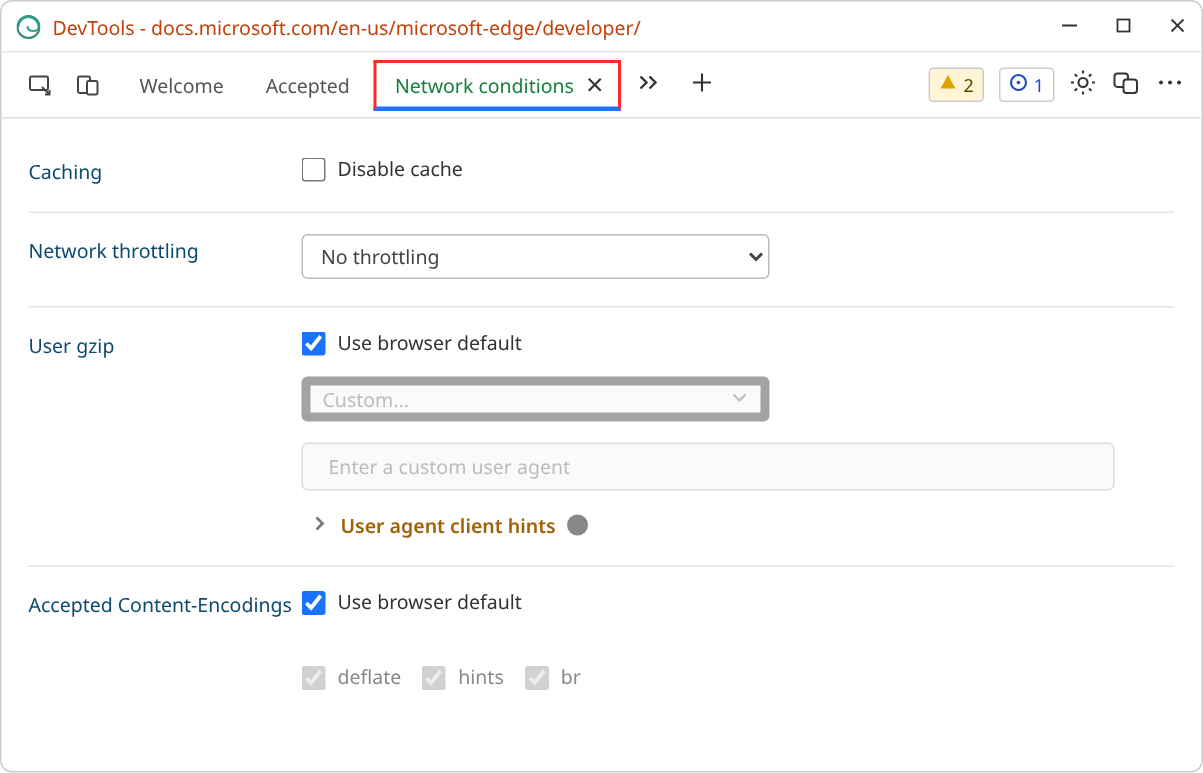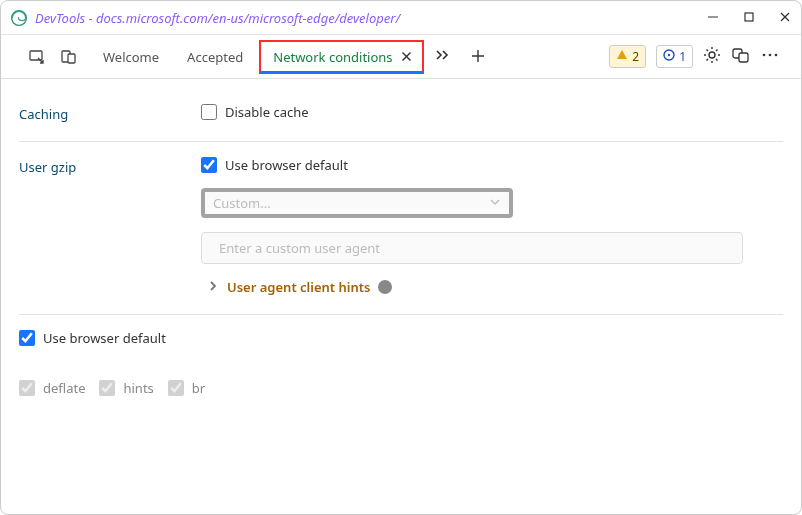--- a/index.html
+++ b/index.html
@@ -25,36 +25,35 @@
     padding: 0 10px;
     border-bottom: 1px solid #e5e5e5;
   }
   .titlebar .app-icon {
     width: 16px; height: 16px;
     margin-right: 8px;
   }
   .titlebar .title-text {
     flex: 1;
     font-size: 13px;
-    color: #8b5cf6;
-    font-style: italic;
+    color: #c2410c;
   }
   .winctl {
     display: flex;
     gap: 24px;
     color: #333;
   }
   .winctl span { cursor: default; }
 
   
   .toolbar {
     height: 44px;
     display: flex;
     align-items: center;
-    padding: 0 22px;
+    padding: 0 12px;
     border-bottom: 1px solid #e0e0e0;
     gap: 4px;
   }
   .tb-icon { width: 28px; display: flex; justify-content: center; align-items: center; color: #444; }
   .tabs { display: flex; align-items: center; gap: 4px; margin-left: 4px; }
   .tab {
     padding: 8px 12px;
     color: #555;
     cursor: default;
   }
@@ -91,21 +90,21 @@
   }
   .row:last-child { border-bottom: none; }
   .row .label {
     width: 182px;
     padding-top: 2px;
     color: #0c4a6e;
     flex-shrink: 0;
   }
   .row .content { flex: 1; display: flex; flex-direction: column; gap: 14px; }
 
-  .cbx-line { display: flex; align-items: center; gap: 8px; }
+  .cbx-line { display: flex; align-items: flex-end; gap: 8px; }
   .cbx-line.sub { color: #888; }
 
   input[type="checkbox"] {
     width: 16px; height: 16px; margin: 0;
     accent-color: #1a73ff;
   }
   input[type="checkbox"].dis-checked { accent-color: #9a9a9a; }
 
   select, .fake-dropdown, input[type="text"] {
     font: inherit;
@@ -113,21 +112,21 @@
     border-radius: 4px;
   }
   .dropdown {
     width: 312px; height: 30px;
     border: 1px solid #bbb;
     padding: 4px 8px;
     background: #fff;
   }
   .fake-dropdown {
     width: 312px; height: 30px;
-    border: 4px solid #a3a3a3;
+    border: 6px solid #a3a3a3;
     padding: 4px 8px;
     color: #bcbcbc;
     background: #fafafa;
     display: flex; align-items: center; justify-content: space-between;
   }
   .text-input {
     width: 542px; height: 32px;
     border: 1px solid #ddd;
     padding: 4px 17px;
     background: #fafafa;
@@ -272,20 +271,28 @@
   <div class="row">
     <div class="label">Caching</div>
     <div class="content">
       <label class="cbx-line">
         <input type="checkbox" style="">
         <span>Disable cache</span>
       </label>
     </div>
   </div>
 
+  <div class="row">
+    <div class="label">Network throttling</div>
+    <div class="content">
+      <select class="dropdown">
+        <option>No throttling</option>
+      </select>
+    </div>
+  </div>
 
   <div class="row">
     <div class="label">User gzip</div>
     <div class="content">
       <label class="cbx-line">
         <input type="checkbox" checked="" style="">
         <span>Use browser default</span>
       </label>
       <div class="fake-dropdown">
         <span>Custom...</span>
@@ -302,20 +309,21 @@
               <path d="M4 2l4 4-4 4" fill="none" stroke="#777" stroke-width="1.8"></path>
             </svg>
         </span>
         <span>User agent client hints</span>
         <span class="info-circle"></span>
       </div>
     </div>
   </div>
 
   <div class="row">
+    <div class="label">Accepted Content-Encodings</div>
     <div class="content">
       <label class="cbx-line">
         <input type="checkbox" checked="" style="">
         <span>Use browser default</span>
       </label>
       <div class="encodings-sub">
         <label class="cbx-line sub">
           <input type="checkbox" checked="" disabled="" class="dis-checked" style="">
           <span>deflate</span>
         </label>

